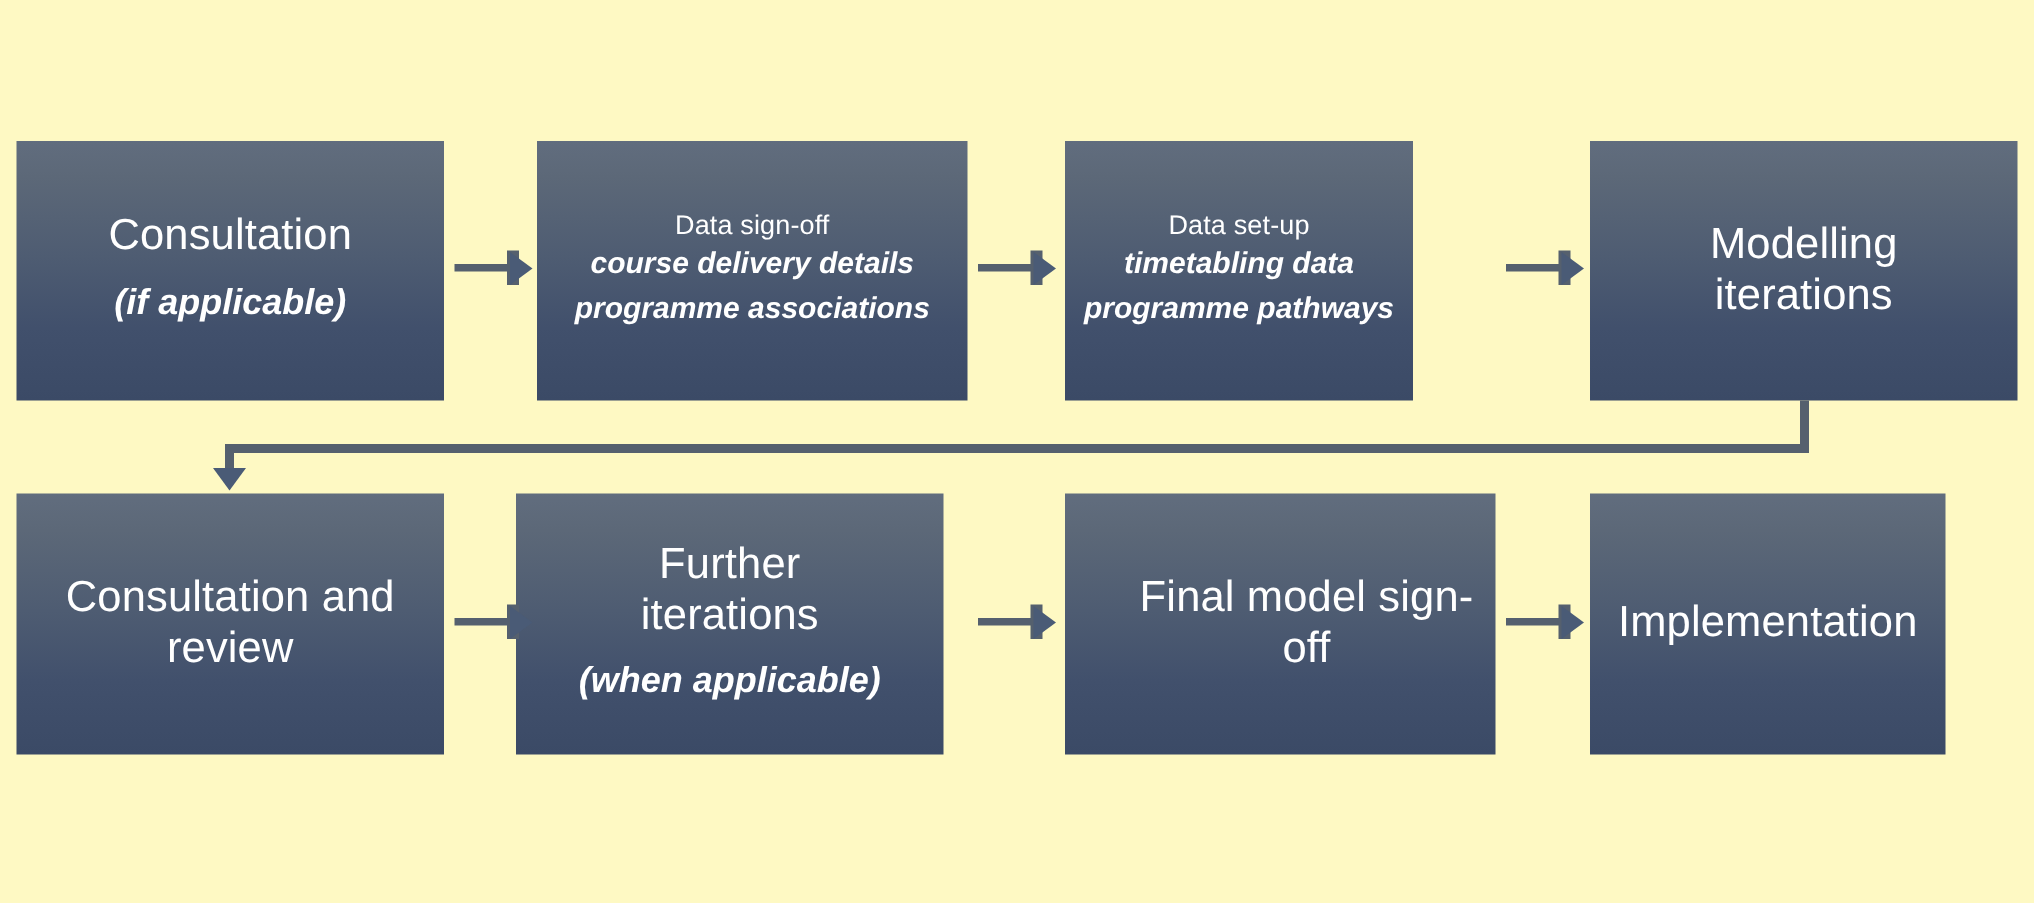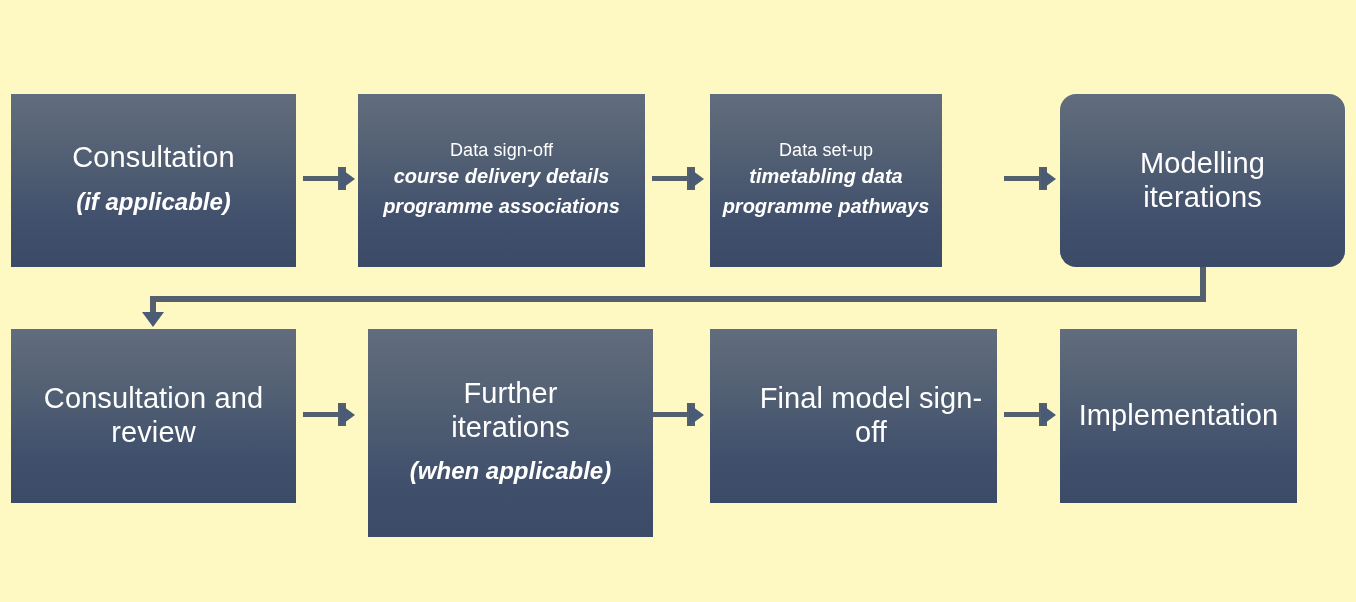--- a/index.html
+++ b/index.html
@@ -103,31 +103,31 @@
     <div class="sub">course delivery details
 programme associations</div>
   </div>
 
   <div class="node small" style="left:710px; top:94px; width:232px; height:173px;">
     <div class="title">Data set-up</div>
     <div class="sub">timetabling data
 programme pathways</div>
   </div>
 
-  <div class="node" style="left:1060px; top:94px; width:285px; height:173px;border-radius:16px;">
+  <div class="node" style="left:1060px; top:94px; width:285px; height:173px;">
     <div class="title">Modelling
 iterations</div>
   </div>
 
   <div class="node" style="left:11px; top:329px; width:285px; height:174px;align-items:center;">
     <div class="title">Consultation and
 review</div>
   </div>
 
-  <div class="node" style="left:368px; top:329px; width:285px; height:208px;">
+  <div class="node" style="left:344px; top:329px; width:285px; height:174px;">
     <div class="title">Further
 iterations</div>
     <div class="sub">(when applicable)</div>
   </div>
 
   <div class="node" style="left:710px; top:329px; width:287px; height:174px;padding-left:45px;">
     <div class="title">Final model sign-
 off</div>
   </div>
 

